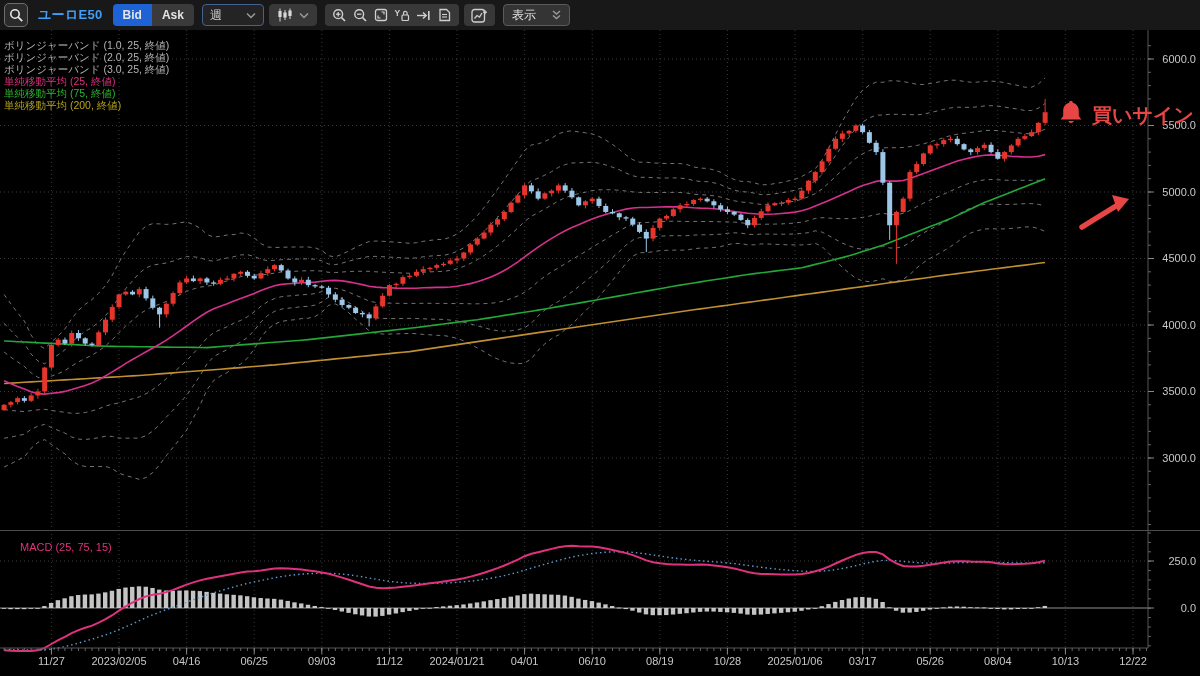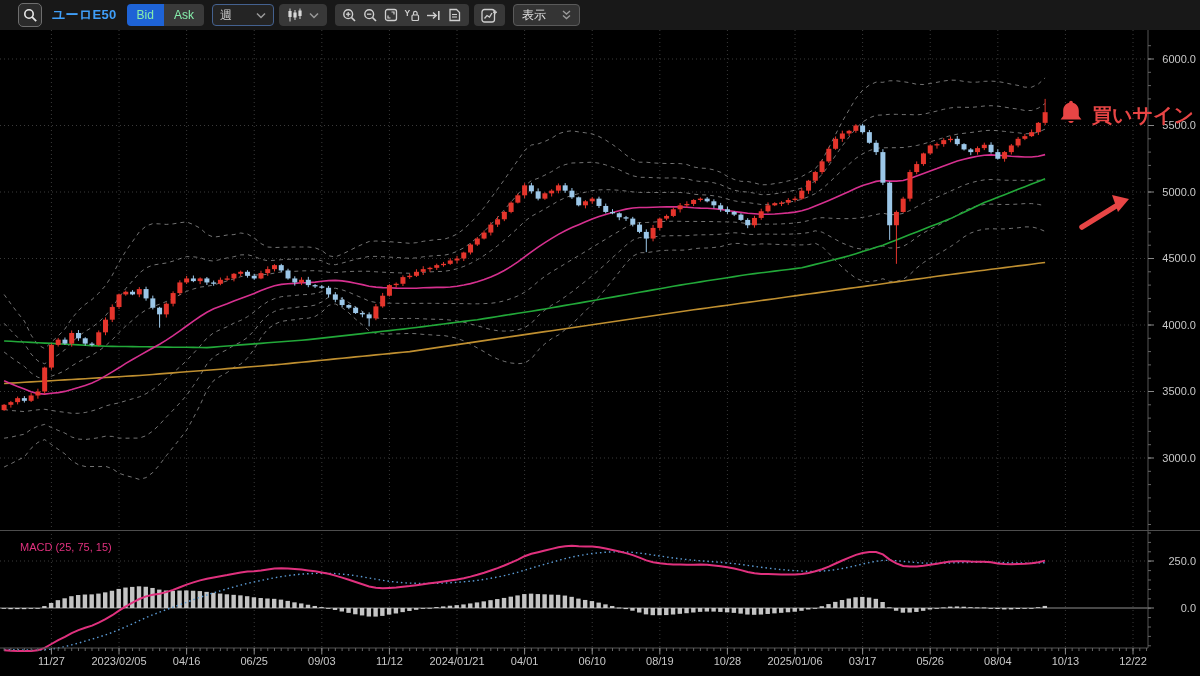--- a/index.html
+++ b/index.html
@@ -2,28 +2,28 @@
 <html><head>
 <meta charset="utf-8">
 <style>
   * { box-sizing: border-box; }
   html,body { margin:0; padding:0; background:#000; }
   body { width:1200px; height:676px; overflow:hidden; font-family:"Liberation Sans",sans-serif; }
   .screen { position:relative; width:1200px; height:676px; background:#000; }
 
   
   .toolbar { position:absolute; top:0; left:0; width:1200px; height:30px; background:#181818;
-             display:flex; align-items:center; padding:0 18px; }
+             display:flex; align-items:center; padding:0 4px; }
   .tb-gap { width:8px; flex:0 0 auto; }
   .tb-sgap { width:5px; flex:0 0 auto; }
   .icon-btn { background:#2b2b2b; border:1px solid #6e6e6e; border-radius:5px; width:24px; height:24px;
               display:flex; align-items:center; justify-content:center; padding:0; }
   .symbol { color:#3f9ef8; font-weight:bold; font-size:13px; letter-spacing:.3px; margin:0 10px 0 10px; }
   .seg { display:flex; }
-  .seg button { border:0; height:22px; padding:0 10px; font-size:12px; font-weight:normal; color:#86efac; }
+  .seg button { border:0; height:22px; padding:0 10px; font-size:12px; font-weight:bold; color:#e5e5e5; }
   .seg .bid { background:#1e63d6; border-radius:4px 0 0 4px; }
   .seg .ask { background:#3a3a3a; border-radius:0 4px 4px 0; }
   .dd { background:#242424; border:1px solid #44618f; border-radius:4px; height:22px; min-width:62px;
         display:flex; align-items:center; justify-content:space-between; color:#cfcfcf; font-size:12px; padding:0 7px; }
   .dd2 { background:#383838; border:1px solid #383838; border-radius:4px; height:22px;
          display:flex; align-items:center; color:#cfcfcf; font-size:12px; padding:0 7px; gap:6px; }
   .toolgroup { background:#383838; border-radius:4px; height:22px; display:flex; align-items:center; padding:0 4px; }
   .toolgroup button { background:transparent; border:0; width:21px; height:22px; display:flex; align-items:center; justify-content:center; padding:0; }
   .disp { background:#343434; border:1px solid #5a5a5a; border-radius:4px; height:22px; display:flex;
           align-items:center; gap:16px; color:#e3e3e3; font-size:12px; padding:0 8px; }
@@ -934,20 +934,28 @@
           <line x1="997.8199999999999" y1="618" x2="997.8199999999999" y2="624.5" stroke="#888" stroke-width="1"></line>
           <text x="997.8199999999999" y="635" text-anchor="middle" font-size="11" fill="#c8c8c8">08/04</text>
           <line x1="1065.4199999999998" y1="618" x2="1065.4199999999998" y2="624.5" stroke="#888" stroke-width="1"></line>
           <text x="1065.4199999999998" y="635" text-anchor="middle" font-size="11" fill="#c8c8c8">10/13</text>
           <line x1="1133.02" y1="618" x2="1133.02" y2="624.5" stroke="#888" stroke-width="1"></line>
           <text x="1133.02" y="635" text-anchor="middle" font-size="11" fill="#c8c8c8">12/22</text>
         </g>
       </svg>
   </div>
 
+  <div class="legend" id="legend">
+      <div style="color: rgb(180, 180, 180);">ボリンジャーバンド (1.0, 25, 終値)</div>
+      <div style="color: rgb(180, 180, 180);">ボリンジャーバンド (2.0, 25, 終値)</div>
+      <div style="color: rgb(180, 180, 180);">ボリンジャーバンド (3.0, 25, 終値)</div>
+      <div style="color: rgb(224, 49, 126);">単純移動平均 (25, 終値)</div>
+      <div style="color: rgb(45, 181, 45);">単純移動平均 (75, 終値)</div>
+      <div style="color: rgb(181, 165, 28);">単純移動平均 (200, 終値)</div>
+    </div>
 
   <div class="macd-label">MACD (25, 75, 15)</div>
 
   <svg class="bell" viewBox="0 0 30 30">
     <circle cx="15" cy="3.6" r="1.8" fill="#e84545"></circle>
     <path d="M15 3.5 C10.2 3.5 7.2 7.2 7.2 11.8 L7.2 17 L4.6 20.6 L25.4 20.6 L22.8 17 L22.8 11.8 C22.8 7.2 19.8 3.5 15 3.5 Z" fill="#e84545"></path>
     <path d="M12.2 22 a2.9 2.7 0 0 0 5.6 0 Z" fill="#e84545"></path>
   </svg>
   <div class="ann-buy">買いサイン</div>
   <svg class="uparrow" viewBox="0 0 56 40">

